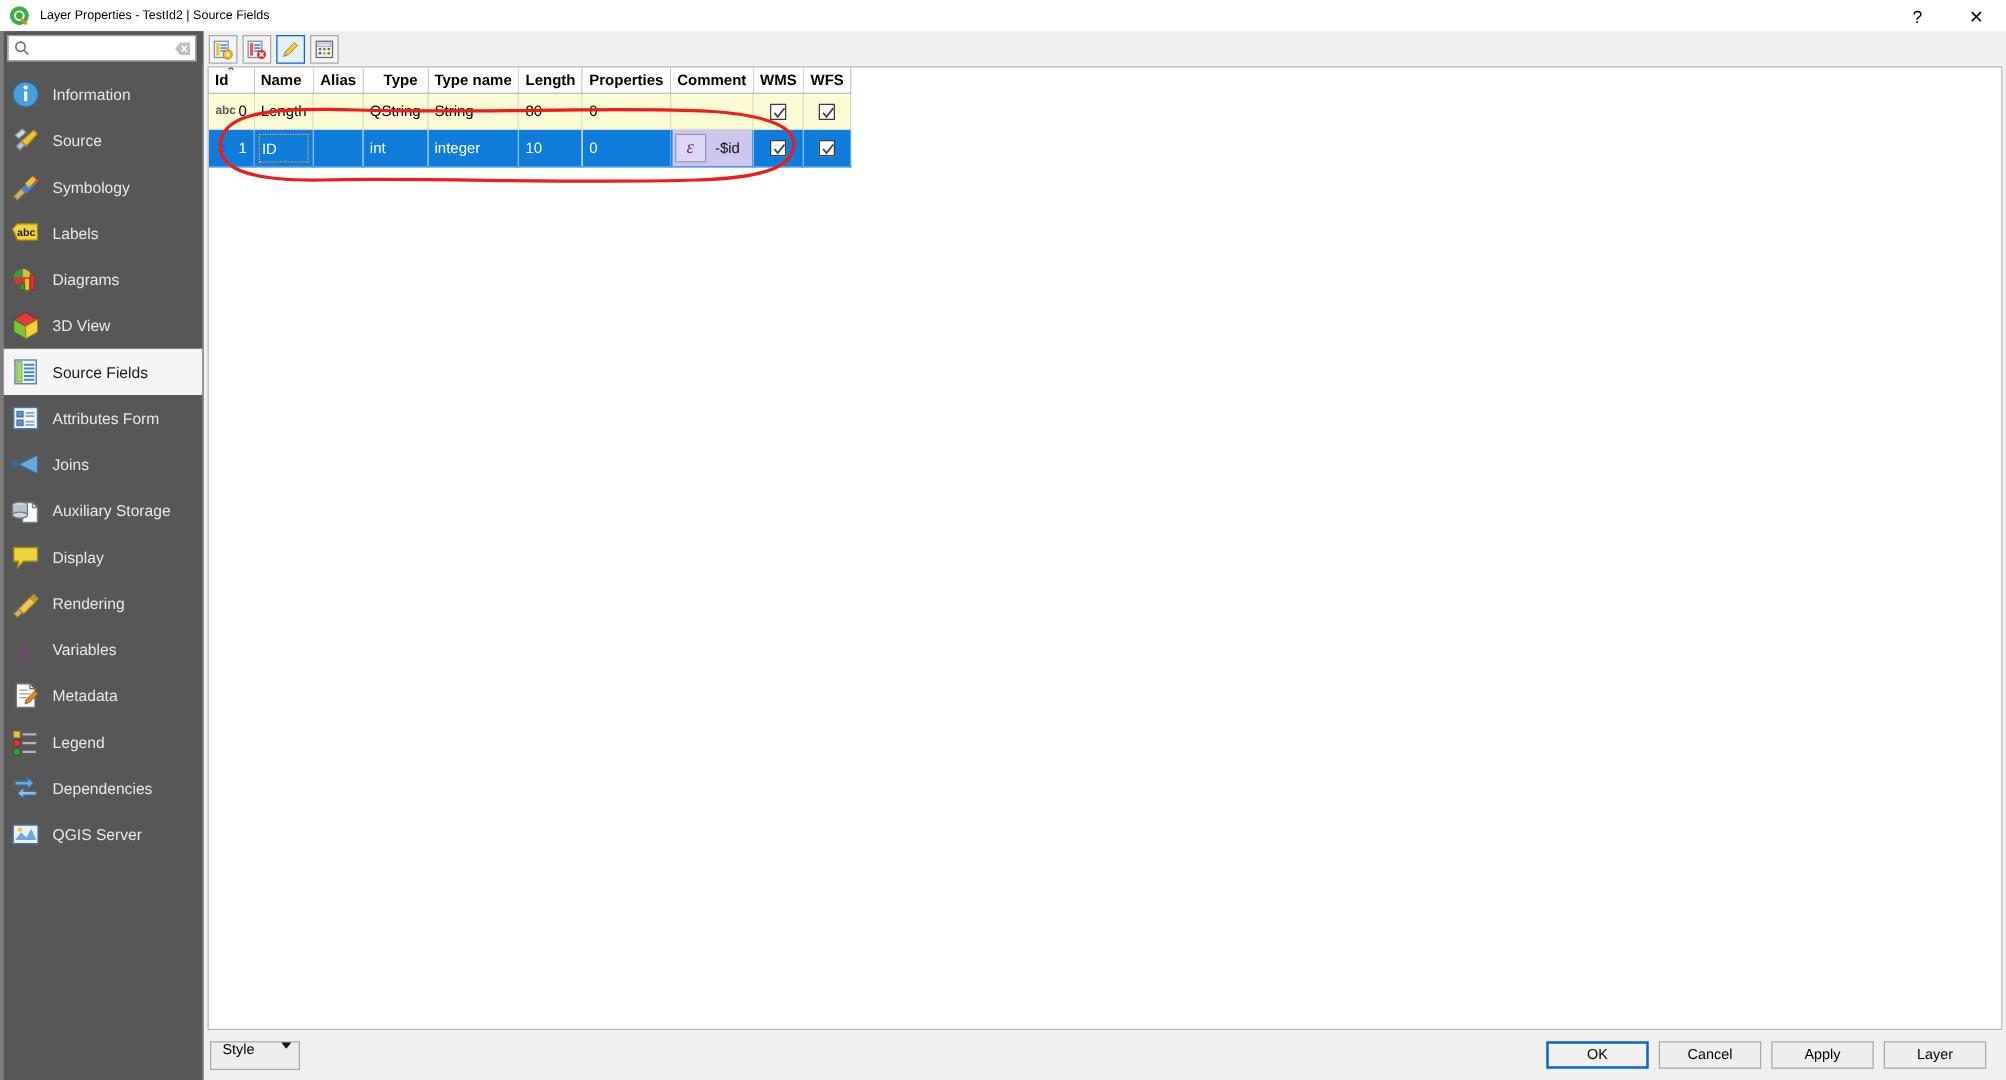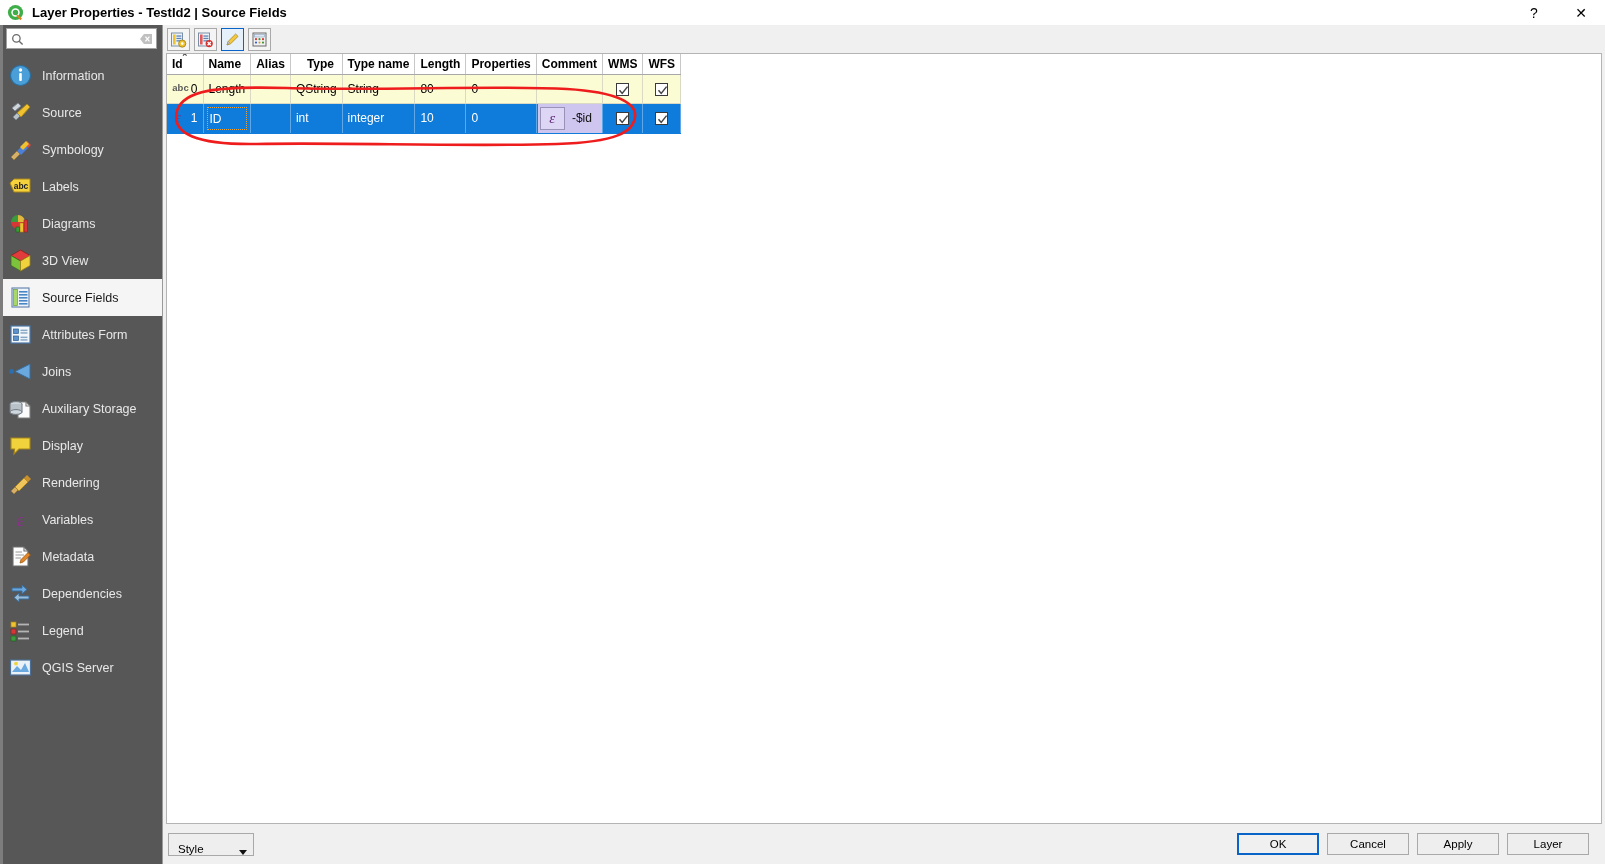--- a/index.html
+++ b/index.html
@@ -26,24 +26,23 @@
     align-items: center;
     flex: 0 0 25px;
     position: relative;
   }
   .titlebar .qgis-logo {
     width: 17px; height: 17px;
     margin-left: 7px; margin-right: 8px;
     flex: 0 0 auto;
   }
   .titlebar .title-text {
-    font-size: 13px;
+    font-size: 10px;
     color: #000000;
     white-space: nowrap;
-    font-weight: bold;
   }
   .win-btns {
     position: absolute;
     right: 0; top: 0;
     height: 25px;
     display: flex;
   }
   .win-btn {
     width: 46px; height: 25px;
     display: flex; align-items: center; justify-content: center;
@@ -282,25 +281,25 @@
   
   .bottom-bar {
     height: 40px;
     flex: 0 0 40px;
     background: #f0f0f0;
     display: flex;
     align-items: center;
     padding: 0 4px 0 5px;
   }
   .style-btn {
-    width: 86px; height: 23px;
+    width: 72px; height: 23px;
     border: 1px solid #a9a9a9;
     background: #eeeeee;
     display: flex;
-    align-items: flex-end;
+    align-items: flex-start;
     justify-content: space-between;
     padding: 0 6px 0 9px;
     font-size: 11.5px;
     color: #000;
     font-family: "Liberation Sans", sans-serif;
   }
   .style-btn .caret {
     width: 0; height: 0;
     border-left: 4px solid transparent;
     border-right: 4px solid transparent;
@@ -519,38 +518,38 @@
                 <line x1="7.5" y1="11" x2="16" y2="11" stroke="#999" stroke-width="1"></line>
                 <line x1="7.5" y1="14" x2="13" y2="14" stroke="#999" stroke-width="1"></line>
                 <path d="M12 19 L13 15.6 L20 8.6 L22.4 11 L15.4 18 Z" fill="#e2862a" stroke="#a05c10" stroke-width=".8"></path>
               </svg>
             </span>
             <span class="nav-label">Metadata</span>
           </div>
           <div class="nav-item">
             <span class="nav-ico">
               <svg width="25" height="25" viewBox="0 0 25 25">
-                <path d="M4 7 L14 7 L14 4 L19 8.5 L14 13 L14 10 L4 10 Z" fill="#6aa8e0" stroke="#3a6e9e" stroke-width="1"></path>
-                <path d="M21 18 L11 18 L11 21 L6 16.5 L11 12 L11 15 L21 15 Z" fill="#9bbdd8" stroke="#3a6e9e" stroke-width="1"></path>
-              </svg>
-            </span>
-            <span class="nav-label">Dependencies</span>
-          </div>
-          <div class="nav-item">
-            <span class="nav-ico">
-              <svg width="25" height="25" viewBox="0 0 25 25">
                 <rect x="3" y="4" width="5" height="5" fill="#f0c230" stroke="#a8861a" stroke-width=".7"></rect>
                 <rect x="3" y="11" width="5" height="5" fill="#d63636" stroke="#8a2020" stroke-width=".7"></rect>
                 <rect x="3" y="18" width="5" height="5" fill="#3b9a3b" stroke="#206020" stroke-width=".7"></rect>
                 <rect x="10" y="5.6" width="11" height="1.8" fill="#b4b4b4"></rect>
                 <rect x="10" y="12.6" width="11" height="1.8" fill="#b4b4b4"></rect>
                 <rect x="10" y="19.6" width="11" height="1.8" fill="#b4b4b4"></rect>
               </svg>
             </span>
             <span class="nav-label">Legend</span>
+          </div>
+          <div class="nav-item">
+            <span class="nav-ico">
+              <svg width="25" height="25" viewBox="0 0 25 25">
+                <path d="M4 7 L14 7 L14 4 L19 8.5 L14 13 L14 10 L4 10 Z" fill="#6aa8e0" stroke="#3a6e9e" stroke-width="1"></path>
+                <path d="M21 18 L11 18 L11 21 L6 16.5 L11 12 L11 15 L21 15 Z" fill="#9bbdd8" stroke="#3a6e9e" stroke-width="1"></path>
+              </svg>
+            </span>
+            <span class="nav-label">Dependencies</span>
           </div>
           <div class="nav-item">
             <span class="nav-ico">
               <svg width="25" height="25" viewBox="0 0 25 25">
                 <rect x="2.5" y="5" width="20" height="15" fill="#eaf1f7" stroke="#4b6f96" stroke-width="1.2"></rect>
                 <path d="M4 17 L9 11 L13 15 L17 8 L21 17 Z" fill="#6aa8e0"></path>
                 <circle cx="8" cy="8.6" r="1.9" fill="#f0d33c"></circle>
               </svg>
             </span>
             <span class="nav-label">QGIS Server</span>

